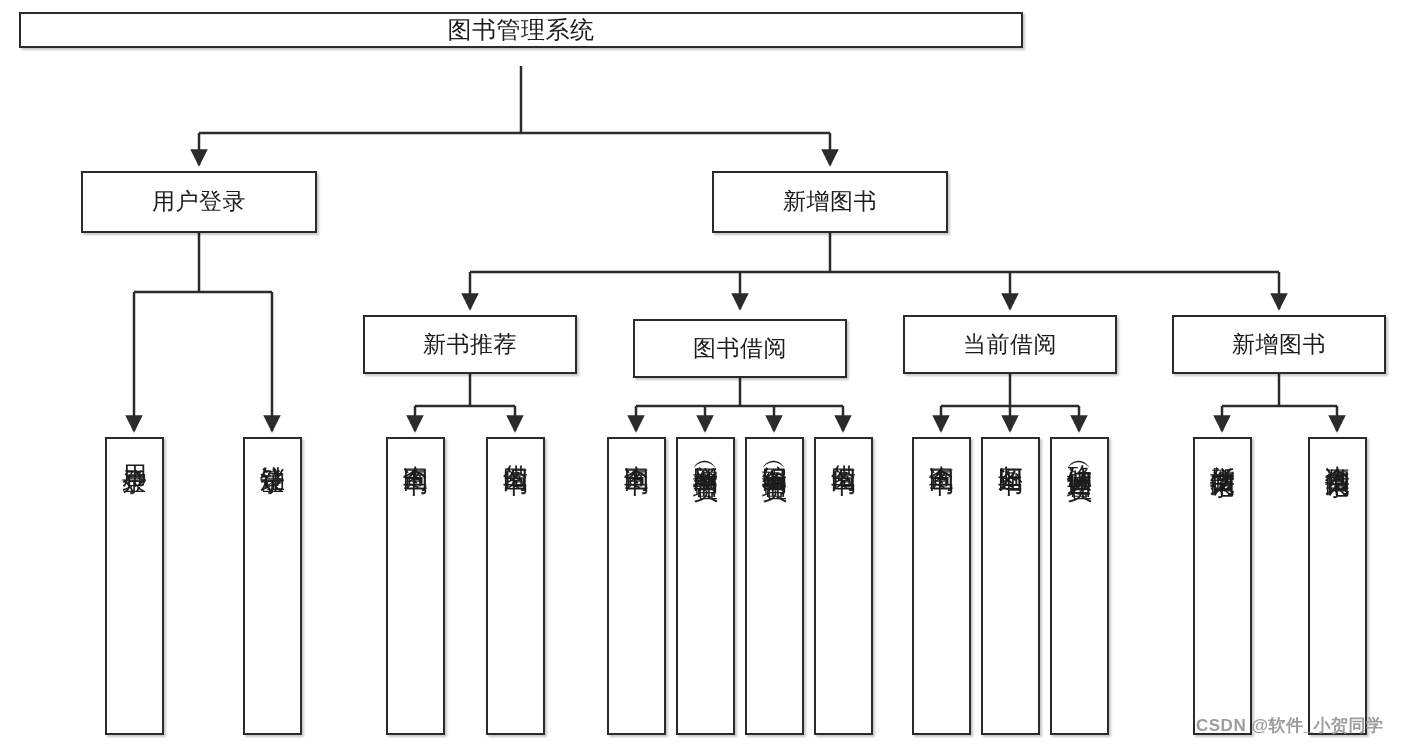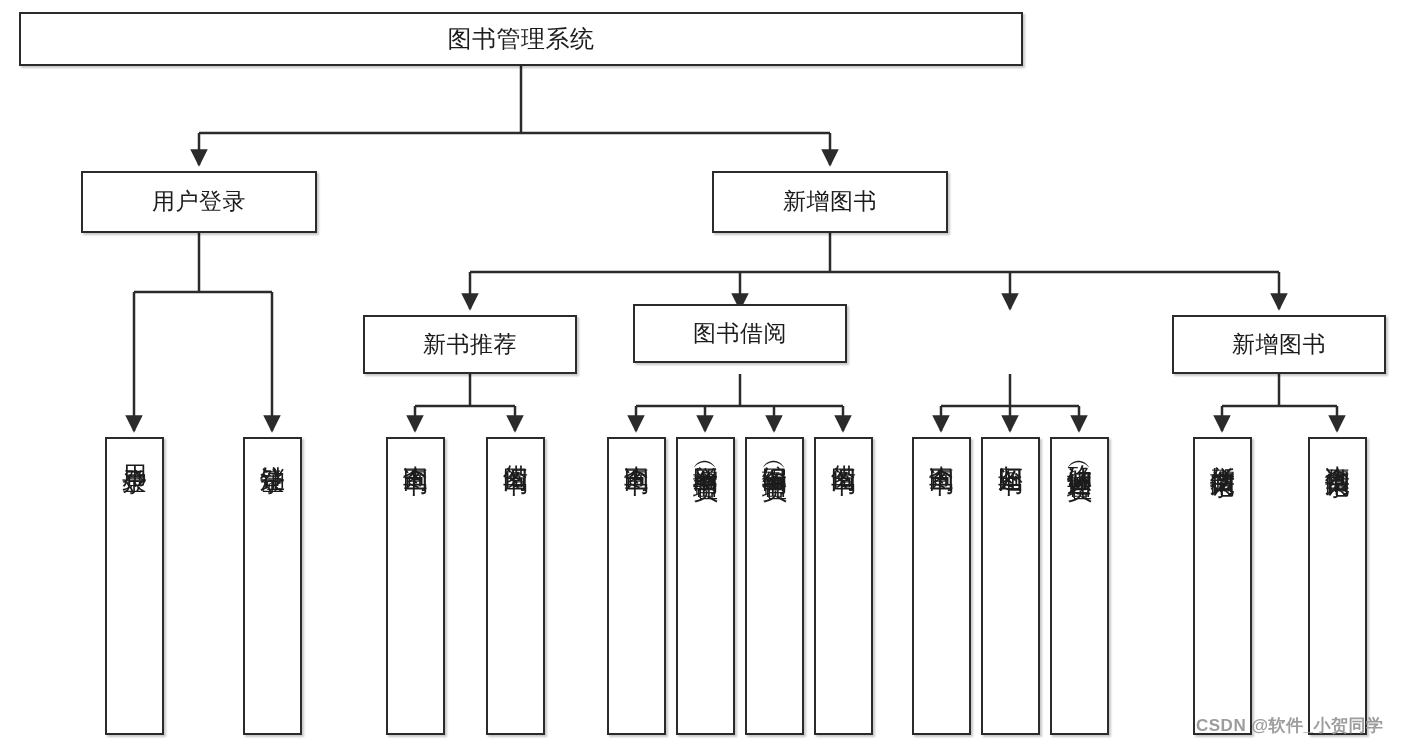--- a/index.html
+++ b/index.html
@@ -120,36 +120,39 @@
       <path d="M 1079 406 L 1079 431" marker-end="url(#arrow)"></path>
 
       <path d="M 1279 374 L 1279 406"></path>
       <path d="M 1222 406 L 1337 406"></path>
       <path d="M 1222 406 L 1222 431" marker-end="url(#arrow)"></path>
       <path d="M 1337 406 L 1337 431" marker-end="url(#arrow)"></path>
 
     </g>
   </svg>
 
-  <div class="node horiz root" style="left:19px; top:12px; width:1004px; height:54px;">
+  <div class="node horiz root" style="left:19px; top:12px; width:1004px; height:36px;">
     <span class="label">图书管理系统</span>
   </div>
 
   <div class="node horiz" style="left:81px; top:171px; width:236px; height:62px;">
     <span class="label">用户登录</span>
   </div>
   <div class="node horiz" style="left:712px; top:171px; width:236px; height:62px;">
     <span class="label">新增图书</span>
   </div>
 
   <div class="node horiz" style="left:363px; top:315px; width:214px; height:59px;">
     <span class="label">新书推荐</span>
   </div>
-  <div class="node horiz" style="left:633px; top:304px; width:214px; height:59px;">
+  <div class="node horiz" style="left:633px; top:319px; width:214px; height:59px;">
     <span class="label">图书借阅</span>
+  </div>
+  <div class="node horiz" style="left:903px; top:315px; width:214px; height:59px;">
+    <span class="label">当前借阅</span>
   </div>
   <div class="node horiz" style="left:1172px; top:315px; width:214px; height:59px;">
     <span class="label">新增图书</span>
   </div>
 
   <div class="node vert" style="left:105px; top:437px; width:59px; height:298px;">
     <span class="label">用户登录</span>
   </div>
   <div class="node vert" style="left:243px; top:437px; width:59px; height:298px;">
     <span class="label">注销登录</span>

